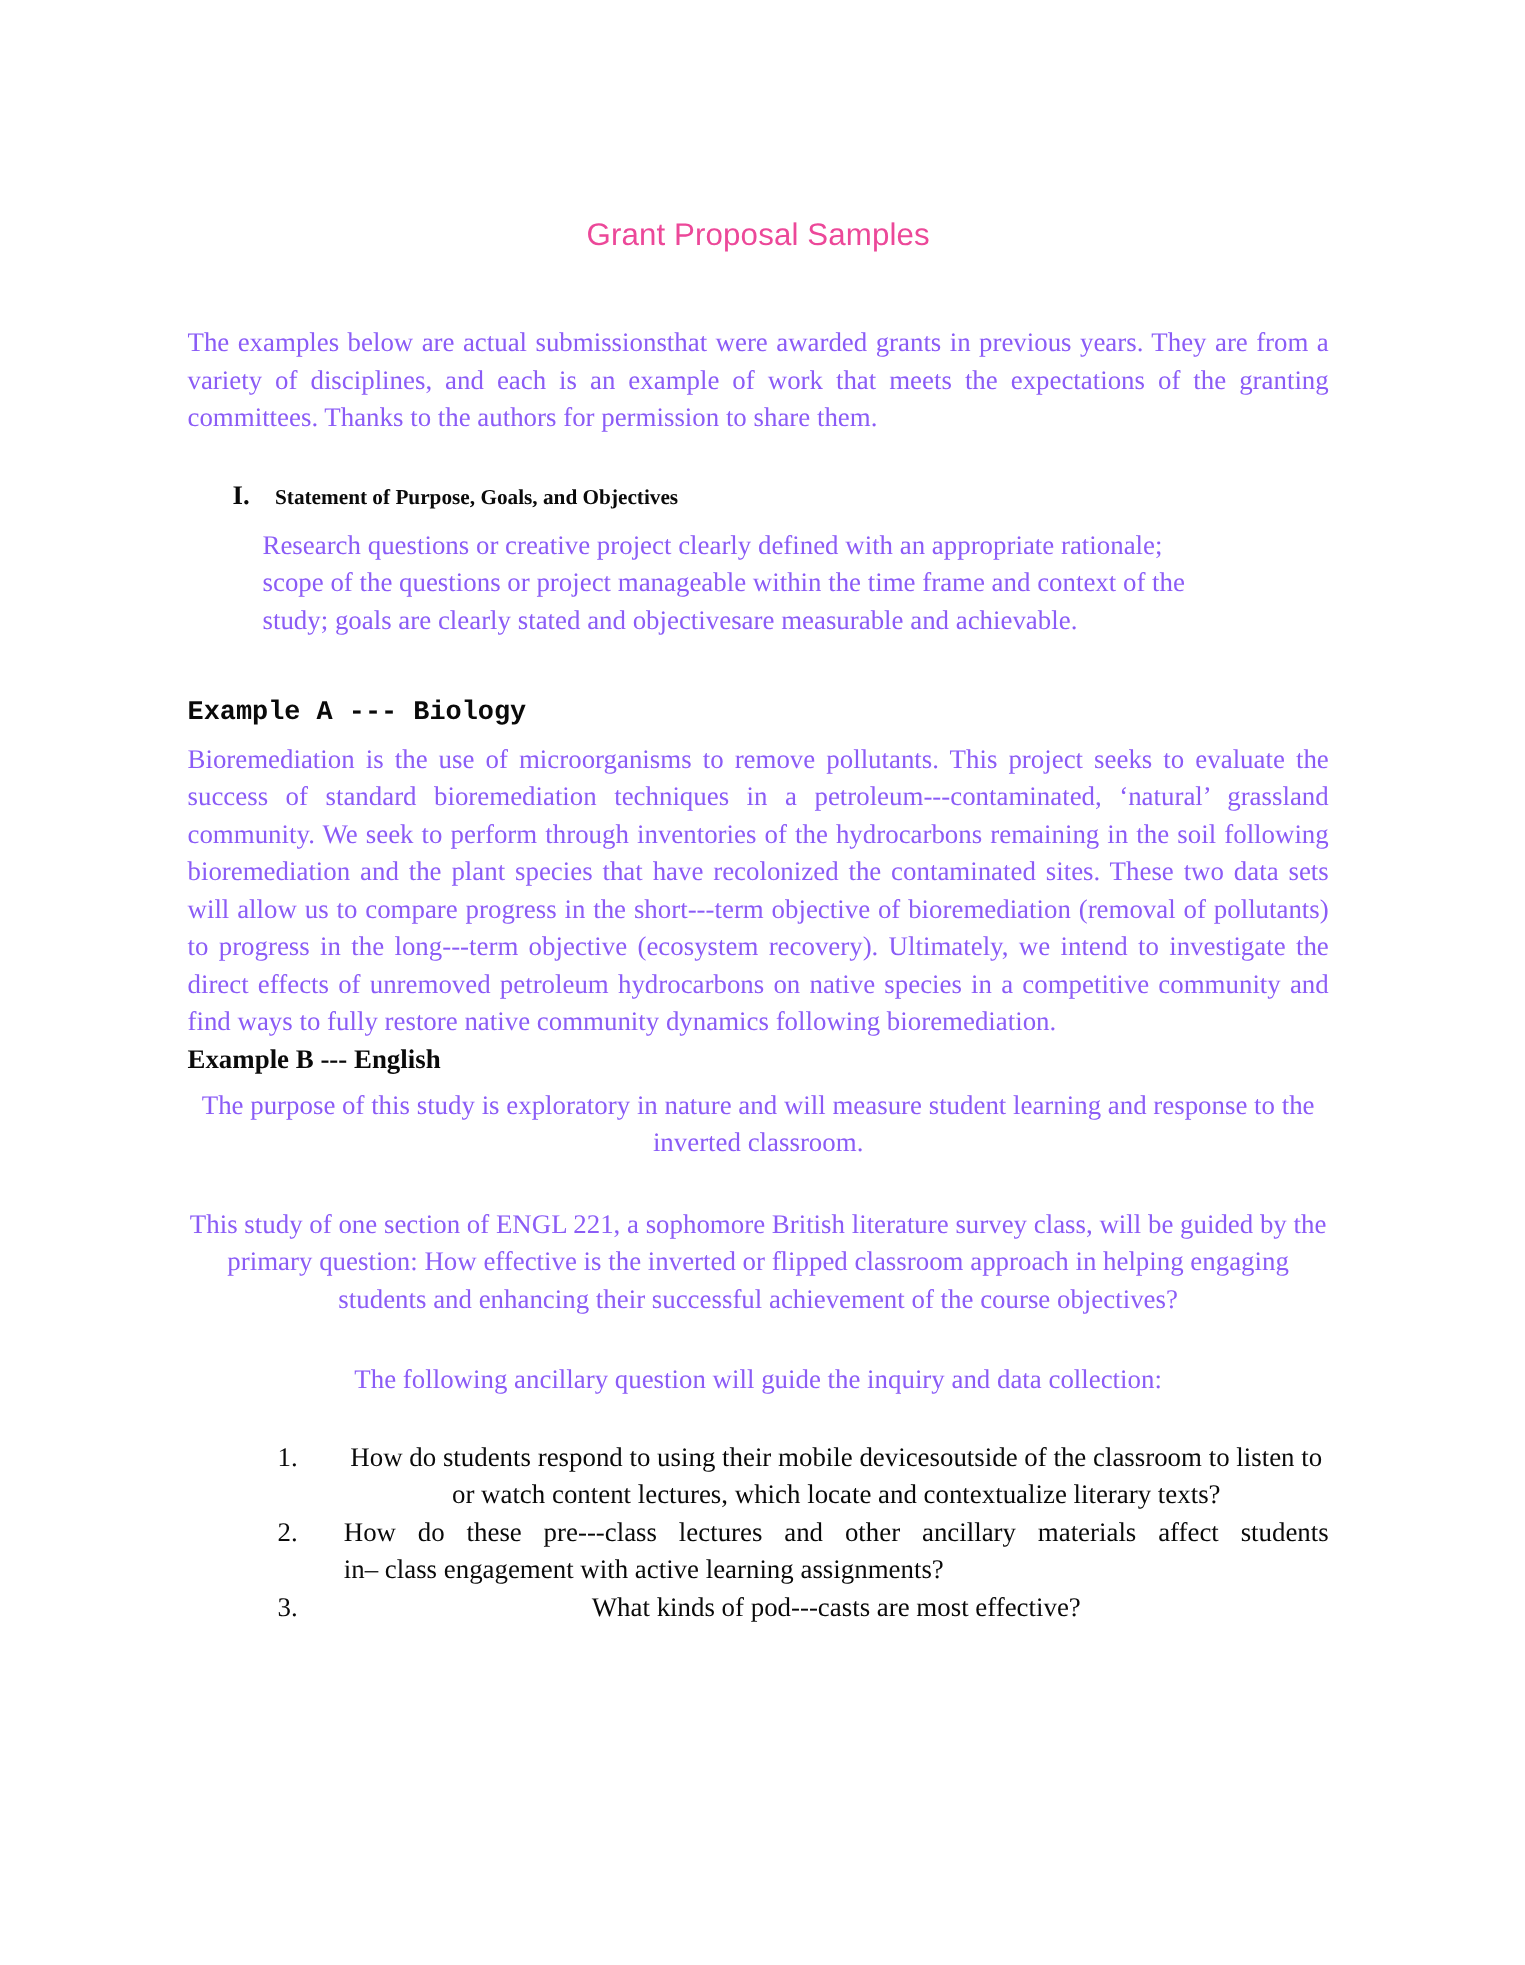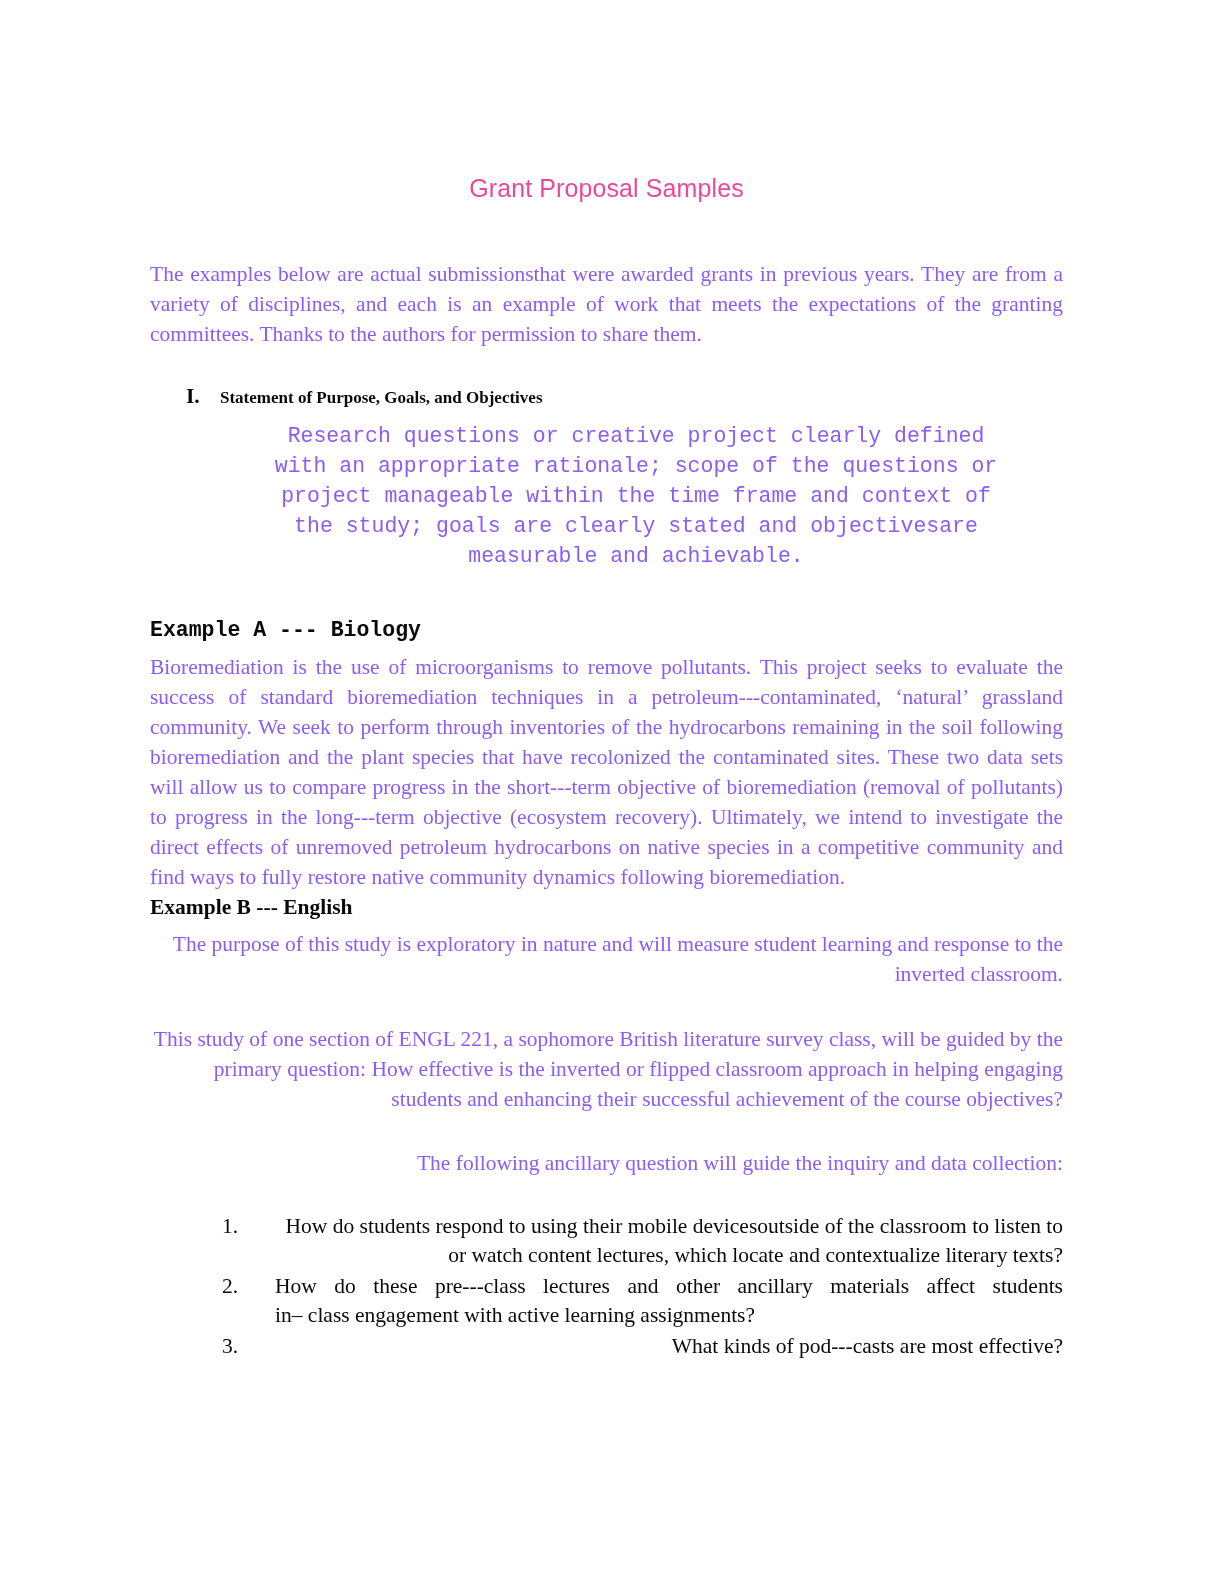--- a/index.html
+++ b/index.html
@@ -68,44 +68,43 @@
     line-height: 30px;
   }
   .section-heading-text {
     font-family: "Liberation Serif", "DejaVu Serif", serif;
     font-size: 17px;
     font-weight: bold;
     color: #0a0a0a;
     line-height: 30px;
   }
   .section-body {
-    margin-left: 106px;
+    margin-left: 60px;
     margin-top: 8px;
     width: 760px;
-    text-align: center;
-    font-family: Liberation Mono, monospace;
+    text-align: left;
   }
   
   .example-heading {
     font-family: "Liberation Serif", "DejaVu Serif", serif;
     font-size: 21.5px;
     font-weight: bold;
     color: #0a0a0a;
     line-height: 30px;
     margin: 0;
   }
   .example-a-heading { margin-top: 44px; font-family: Liberation Mono, monospace; }
   .example-b-heading { }
   .example-para {
     margin-top: 7px;
     text-align: justify;
   }
   .para-gap { margin-top: 35px; }
   .para-gap-sm { margin-top: 34px; }
-  .left-align { text-align: right; }
+  .left-align { text-align: center; }
   
   .numbered-list {
     margin-top: 34px;
     margin-left: 0;
     padding: 0;
     list-style: none;
   }
   .num-item {
     display: flex;
     align-items: flex-start;
@@ -120,21 +119,21 @@
     width: 125px;
     padding-left: 72px;
     box-sizing: border-box;
   }
   .num-text {
     font-family: "Liberation Serif", "DejaVu Serif", serif;
     font-size: 21.5px;
     line-height: 29px;
     color: #0a0a0a;
     width: 795px;
-    text-align: right;
+    text-align: center;
   }
   .num-text.justified {
     text-align: justify;
   }
   .num-text.justified > span {
     display: block;
   }
   .num-text.justified .just-line {
     text-align: justify;
     text-align-last: justify;

